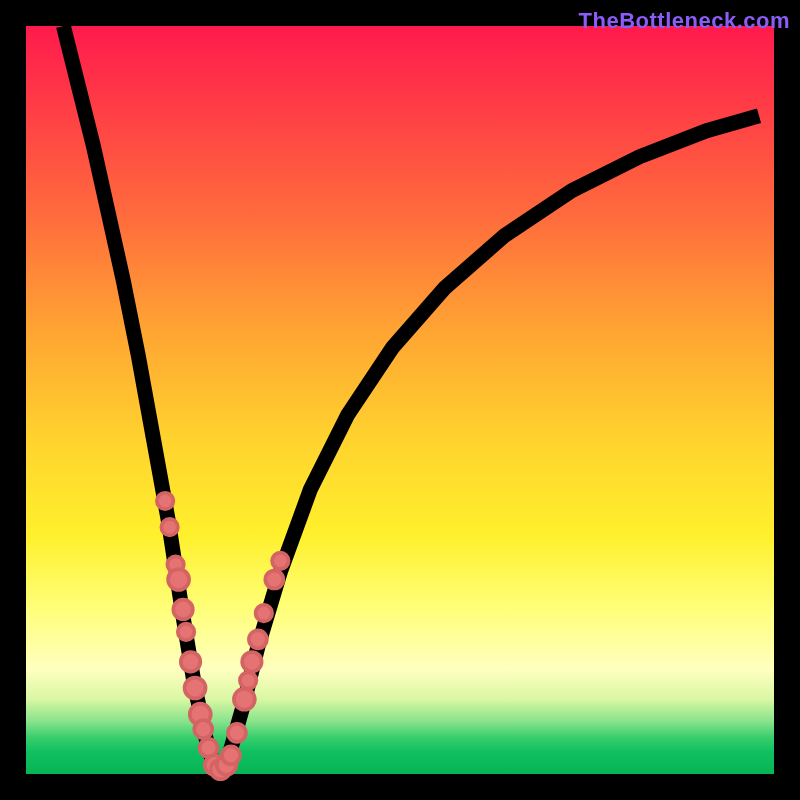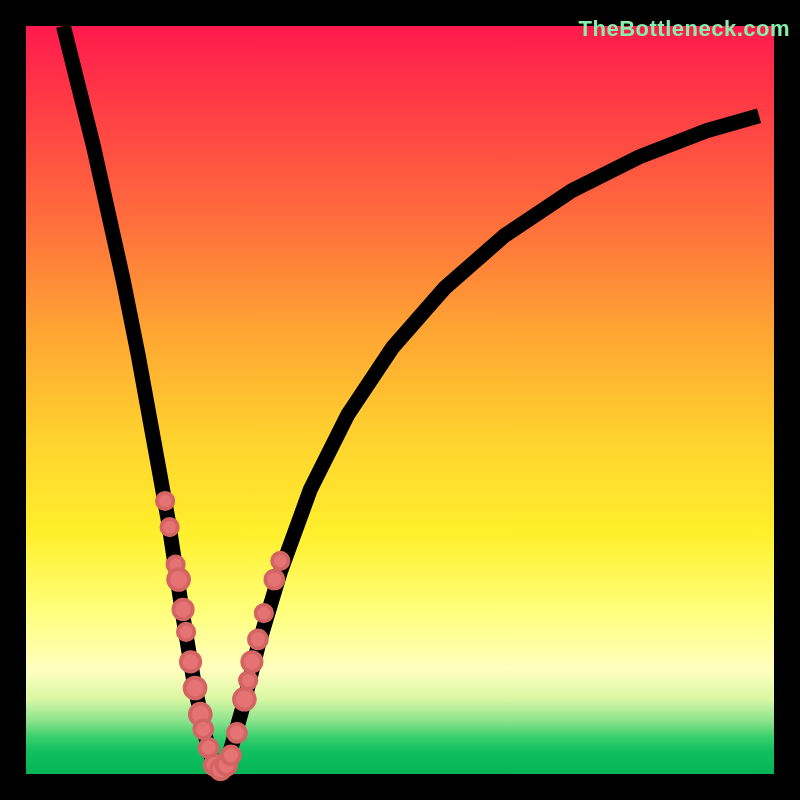--- a/index.html
+++ b/index.html
@@ -37,23 +37,23 @@
       #ffffbf 86%,
       #d9f7a3 90%,
       #88e28b 93%,
       #3ccf6e 95%,
       #10c060 97%,
       #06b456 100%
     );
   }
   .watermark {
     position: absolute;
-    top: 16px;
+    top: 8px;
     right: 10px;
-    color: #86efac;
+    color: #8b5cf6;
     font-size: 22px;
     font-weight: 600;
     letter-spacing: 0.5px;
     user-select: none;
   }
   svg.curve {
     position: absolute;
     top: 0;
     left: 0;
     width: 748px;

